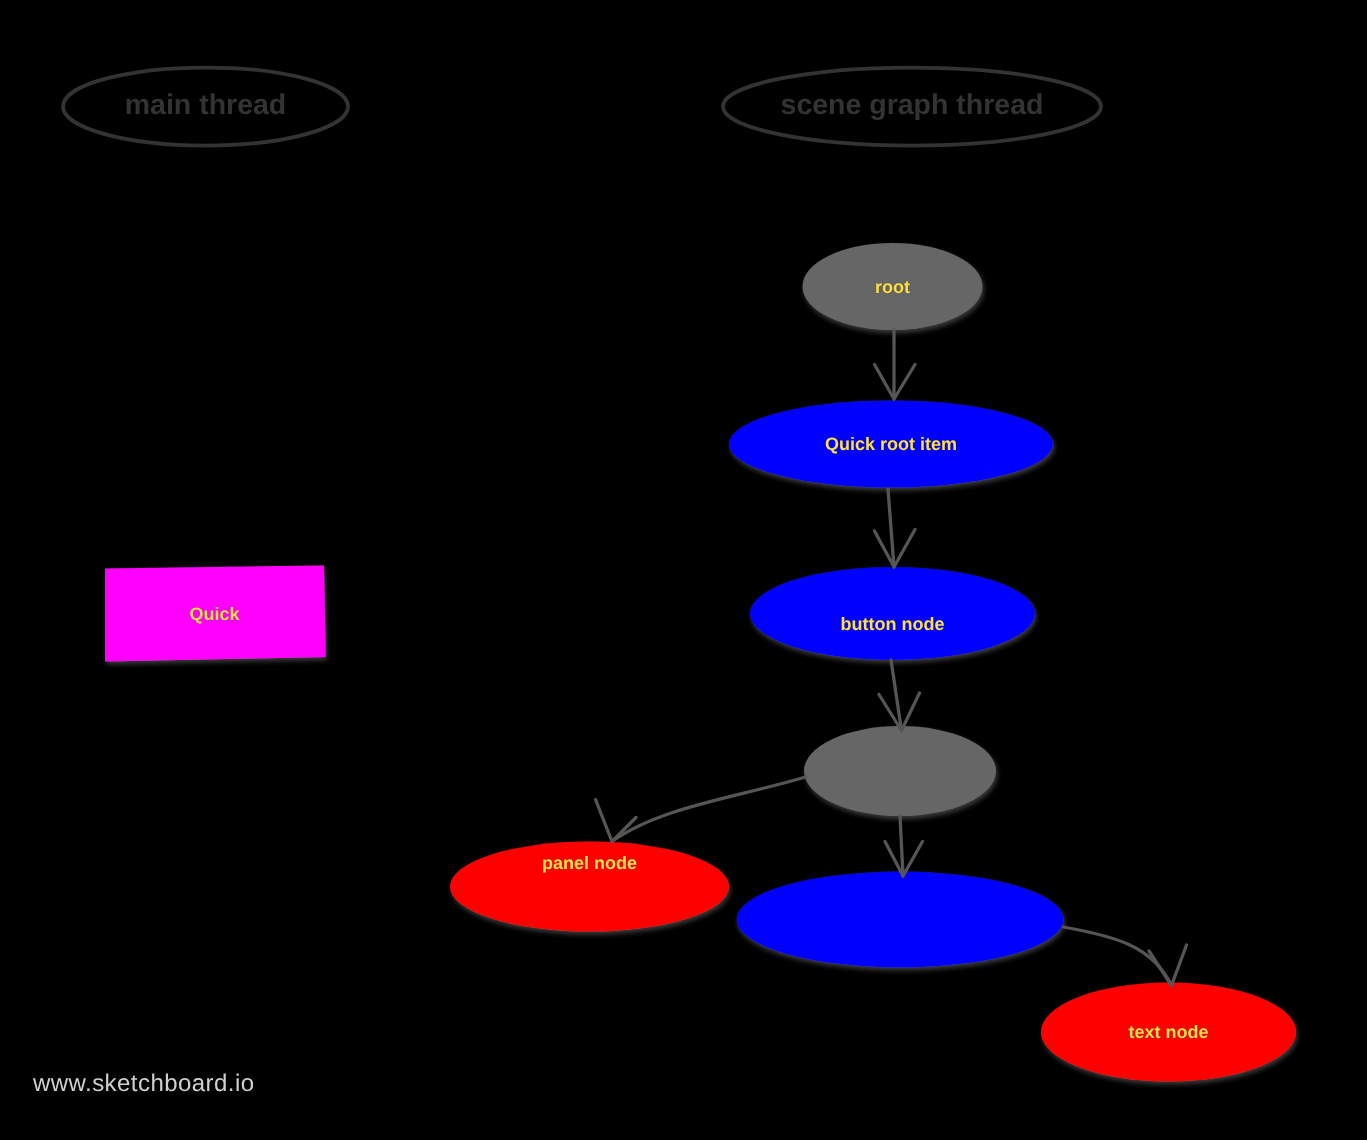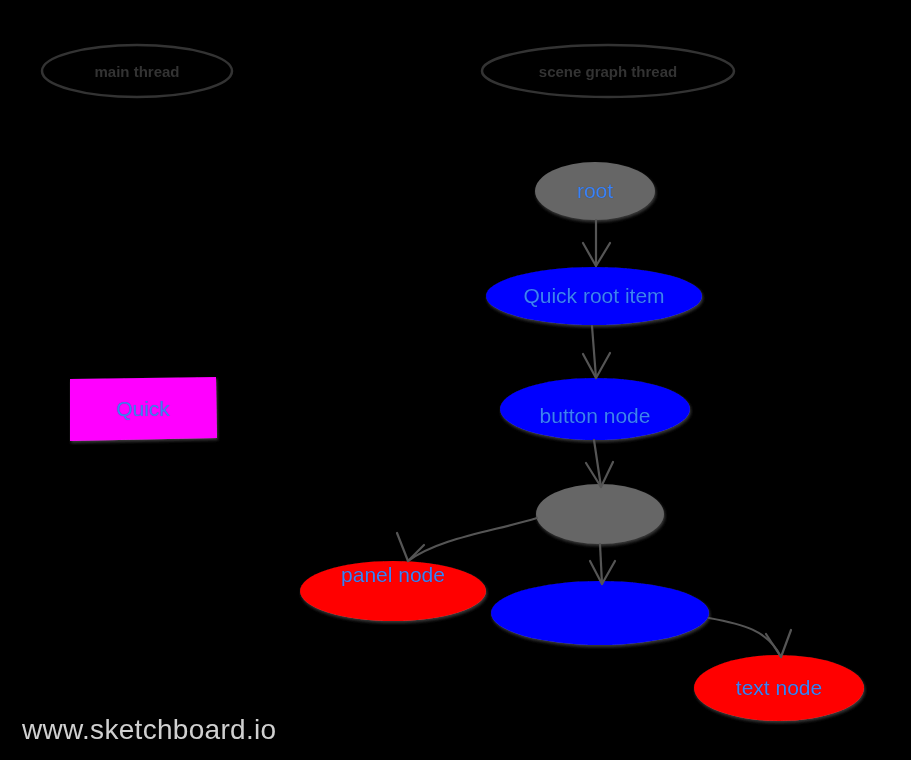--- a/index.html
+++ b/index.html
@@ -21,46 +21,46 @@
     top: 0;
     width: 911px;
     height: 760px;
     pointer-events: none;
   }
   .node-label {
     position: absolute;
     display: flex;
     align-items: center;
     justify-content: center;
-    color: #3b82f6;
-    font-weight: normal;
-    font-size: 21px;
+    color: #fde047;
+    font-weight: bold;
+    font-size: 12px;
     font-family: "Liberation Sans", sans-serif;
     white-space: nowrap;
     pointer-events: none;
     text-shadow: 0 0 1px rgba(0,0,0,0.35);
   }
   .thread-label {
     position: absolute;
     display: flex;
     align-items: center;
     justify-content: center;
     color: #333333;
     font-weight: bold;
-    font-size: 15px;
+    font-size: 19px;
     font-family: "Liberation Sans", sans-serif;
     white-space: nowrap;
     pointer-events: none;
   }
   .watermark {
     position: absolute;
     left: 22px;
     top: 714px;
     color: #d0d0d0;
-    font-size: 28px;
+    font-size: 16px;
     font-family: "Liberation Sans", sans-serif;
     letter-spacing: 0.3px;
     white-space: nowrap;
   }
 </style>
 </head>
 <body>
 
 <div id="canvas">
 

